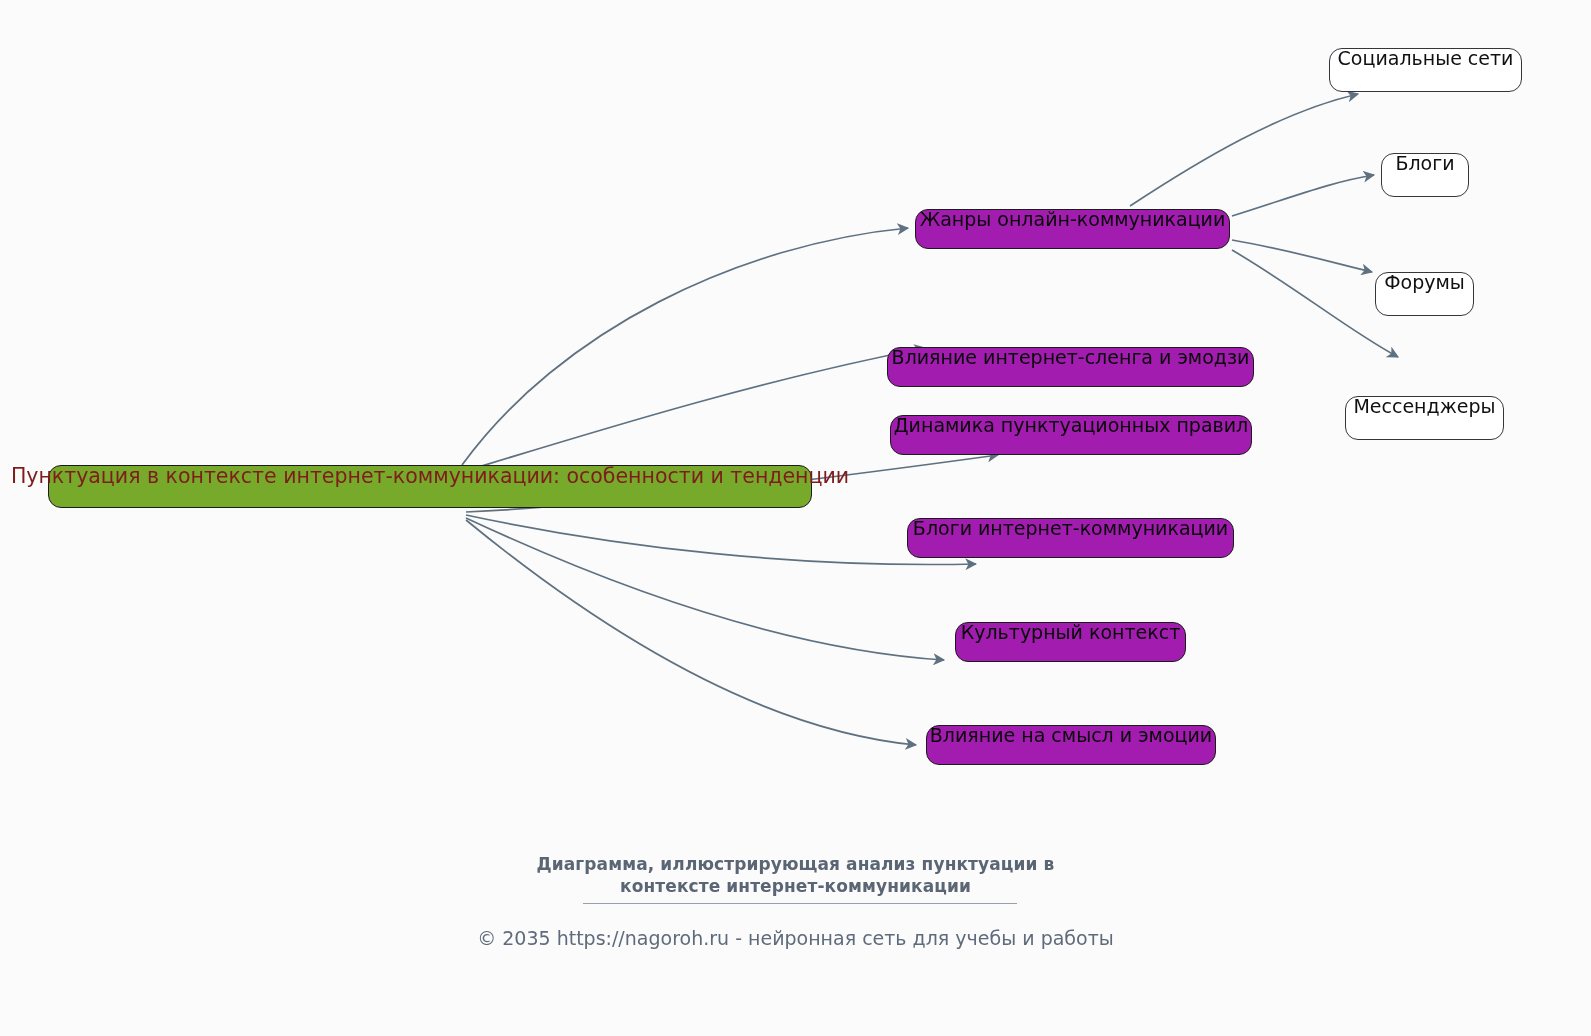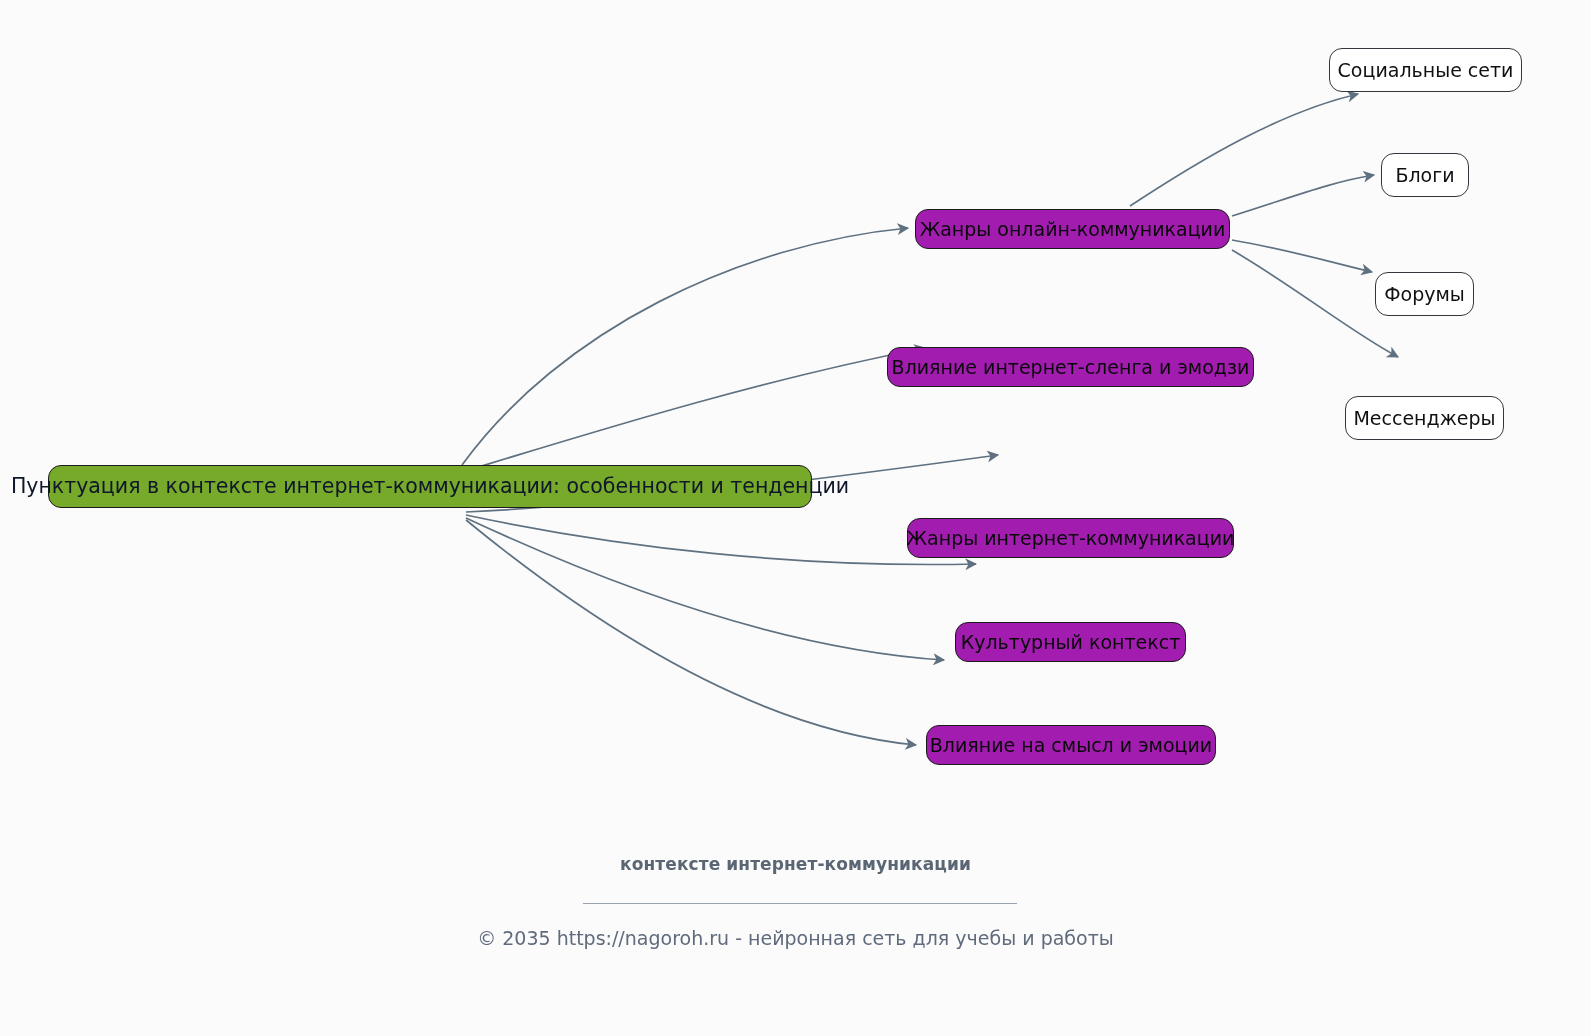--- a/index.html
+++ b/index.html
@@ -27,31 +27,30 @@
     left: 0; top: 0;
     width: 1591px;
     height: 1036px;
     pointer-events: none;
   }
 
   .node {
     position: absolute;
     box-sizing: border-box;
     display: flex;
-    align-items: center;
     justify-content: center;
     border-radius: 13px;
     white-space: nowrap;
     line-height: 1;
   }
 
   .node-root {
     background: #77a92a;
     border: 1.6px solid #1b1b1b;
-    color: #0f172a;
+    color: #7f1d1d;
     font-size: 20.5px;
     padding: 0 14px;
   }
 
   .node-branch {
     background: #a21caf;
     border: 1.6px solid #1b1b1b;
     color: #090909;
     font-size: 19px;
     padding: 0 14px;
@@ -124,23 +123,26 @@
   </div>
 
   <div class="node node-branch" style="left:915px; top:209px; width:315px; height:40px;">
     <span>Жанры онлайн-коммуникации</span>
   </div>
 
   <div class="node node-branch" style="left:887px; top:312px; width:367px; height:40px;margin-top:35px;">
     <span>Влияние интернет-сленга и эмодзи</span>
   </div>
 
+  <div class="node node-branch" style="left:890px; top:415px; width:362px; height:40px;">
+    <span>Динамика пунктуационных правил</span>
+  </div>
 
   <div class="node node-branch" style="left:907px; top:518px; width:327px; height:40px;">
-    <span>Жанры интернет-коммуникации</span>
+    <span>Блоги интернет-коммуникации</span>
   </div>
 
   <div class="node node-branch" style="left:926px; top:725px; width:290px; height:40px;">
     <span>Влияние на смысл и эмоции</span>
   </div>
 
   <div class="node node-branch" style="left:955px; top:622px; width:231px; height:40px;">
     <span>Культурный контекст</span>
   </div>
 
@@ -154,20 +156,21 @@
 
   <div class="node node-leaf" style="left:1375px; top:256px; width:99px; height:44px;margin-top:16px;">
     <span>Форумы</span>
   </div>
 
   <div class="node node-leaf" style="left:1345px; top:360px; width:159px; height:44px;margin-top:36px;">
     <span>Мессенджеры</span>
   </div>
 
   <div class="caption" style="top:853px;">
+    <div>Диаграмма, иллюстрирующая анализ пунктуации в</div>
     <div>контексте интернет-коммуникации</div>
   </div>
 
   <div class="divider" style="left:583px; top:903px; width:434px;"></div>
 
   <div class="footer" style="top:927px;">
     <span>© 2035 https://nagoroh.ru - нейронная сеть для учебы и работы</span>
   </div>
 
 </div>

